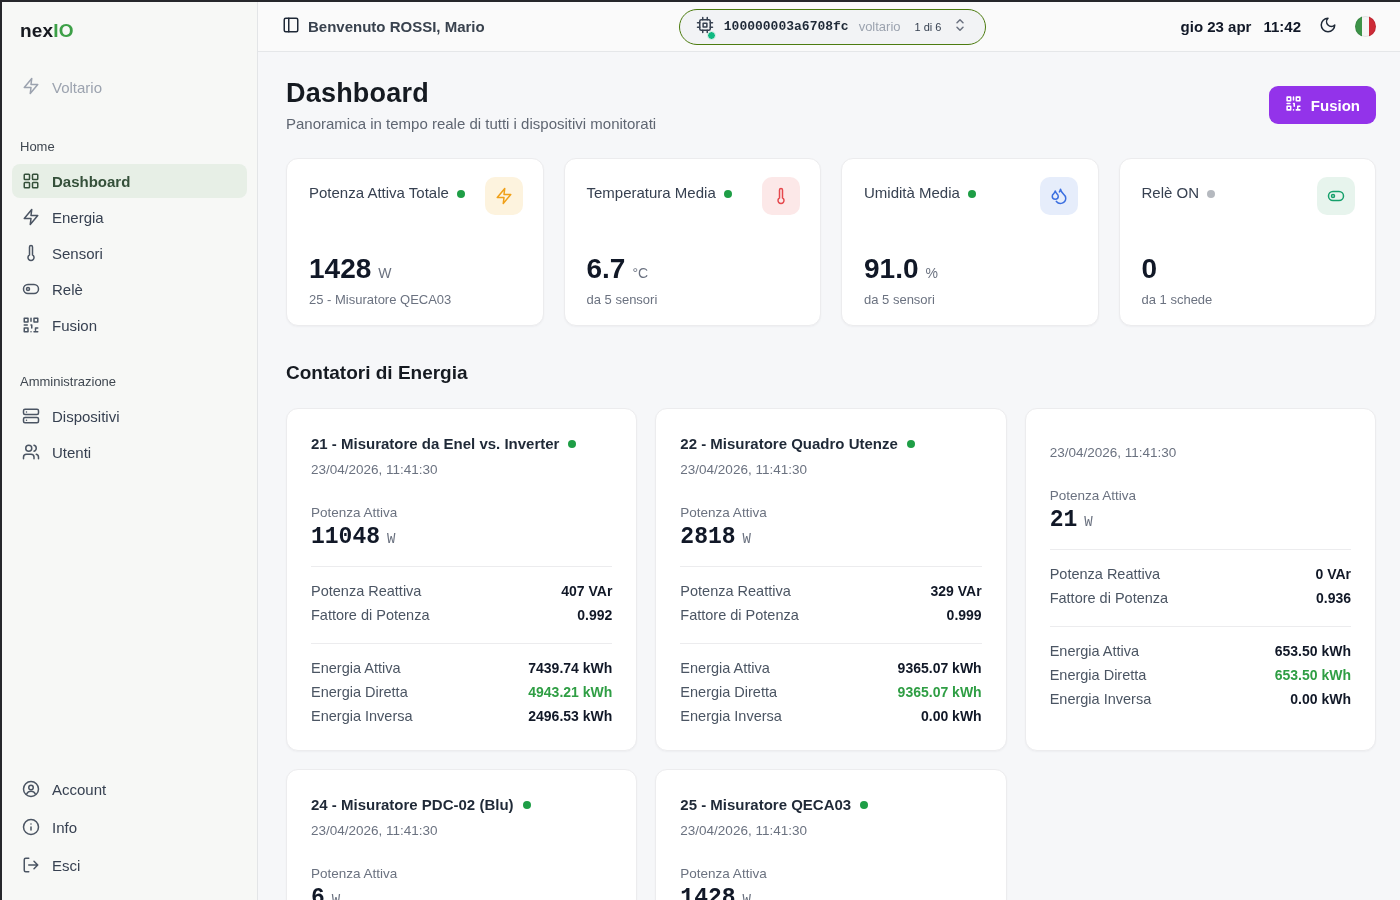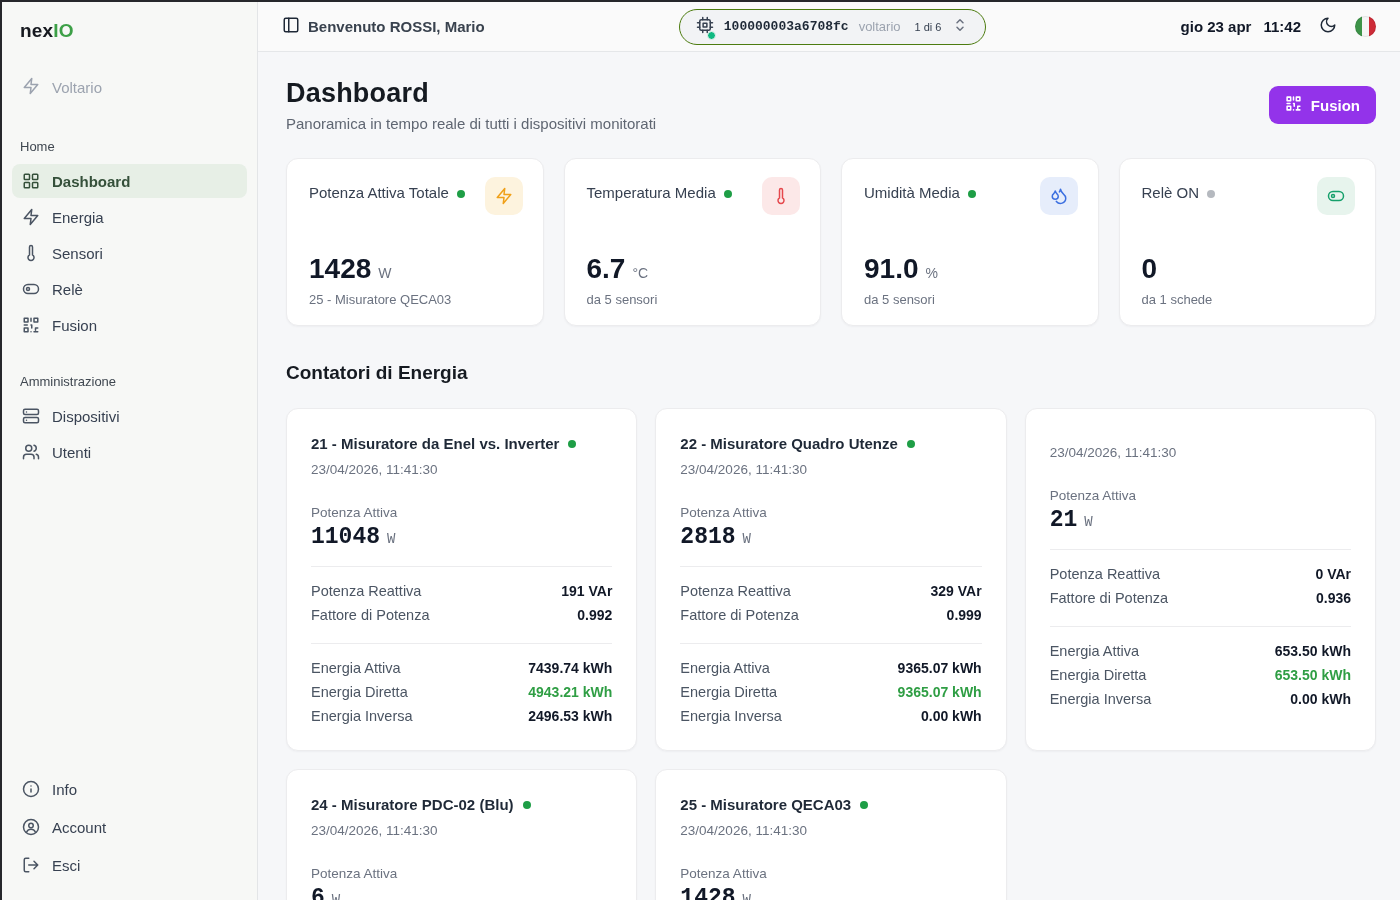--- a/index.html
+++ b/index.html
@@ -176,34 +176,34 @@
           </div>
     <div class="nav-gap"></div>
   </div>
       </div>
     <div class="sidebar-spacer"></div>
     <div id="sidebar-footer" class="sidebar-footer">
         <div class="nav-item">
     <span class="nav-icon">
             <svg class="ic" viewBox="0 0 24 24">
               <circle cx="12" cy="12" r="10"></circle>
-              <path d="M12 16v-4M12 8h.01"></path>
-            </svg>
-          </span>
-    <span class="nav-label">Info</span>
-  </div>
-        <div class="nav-item">
-    <span class="nav-icon">
-            <svg class="ic" viewBox="0 0 24 24">
-              <circle cx="12" cy="12" r="10"></circle>
               <circle cx="12" cy="10" r="3"></circle>
               <path d="M6.2 18.7a6.5 6.5 0 0 1 11.6 0"></path>
             </svg>
           </span>
     <span class="nav-label">Account</span>
+  </div>
+        <div class="nav-item">
+    <span class="nav-icon">
+            <svg class="ic" viewBox="0 0 24 24">
+              <circle cx="12" cy="12" r="10"></circle>
+              <path d="M12 16v-4M12 8h.01"></path>
+            </svg>
+          </span>
+    <span class="nav-label">Info</span>
   </div>
         <div class="nav-item">
     <span class="nav-icon">
             <svg class="ic" viewBox="0 0 24 24">
               <path d="M9 21H5a2 2 0 0 1-2-2V5a2 2 0 0 1 2-2h4M16 17l5-5-5-5M21 12H9"></path>
             </svg>
           </span>
     <span class="nav-label">Esci</span>
   </div>
       </div>
@@ -351,21 +351,21 @@
     <div class="meter-time">23/04/2026, 11:41:30</div>
     <div class="meter-power-label">Potenza Attiva</div>
     <div class="meter-power">
       <span class="meter-power-value">11048</span>
       <span class="meter-power-unit">W</span>
     </div>
     <hr>
     <div class="meter-details">
               <div class="m-row">
     <span class="m-label">Potenza Reattiva</span>
-    <span class="m-value">191 VAr</span>
+    <span class="m-value">407 VAr</span>
   </div>
               <div class="m-row">
     <span class="m-label">Fattore di Potenza</span>
     <span class="m-value">0.992</span>
   </div>
               <hr>
               <div class="m-row">
     <span class="m-label">Energia Attiva</span>
     <span class="m-value">7439.74 kWh</span>
   </div>

